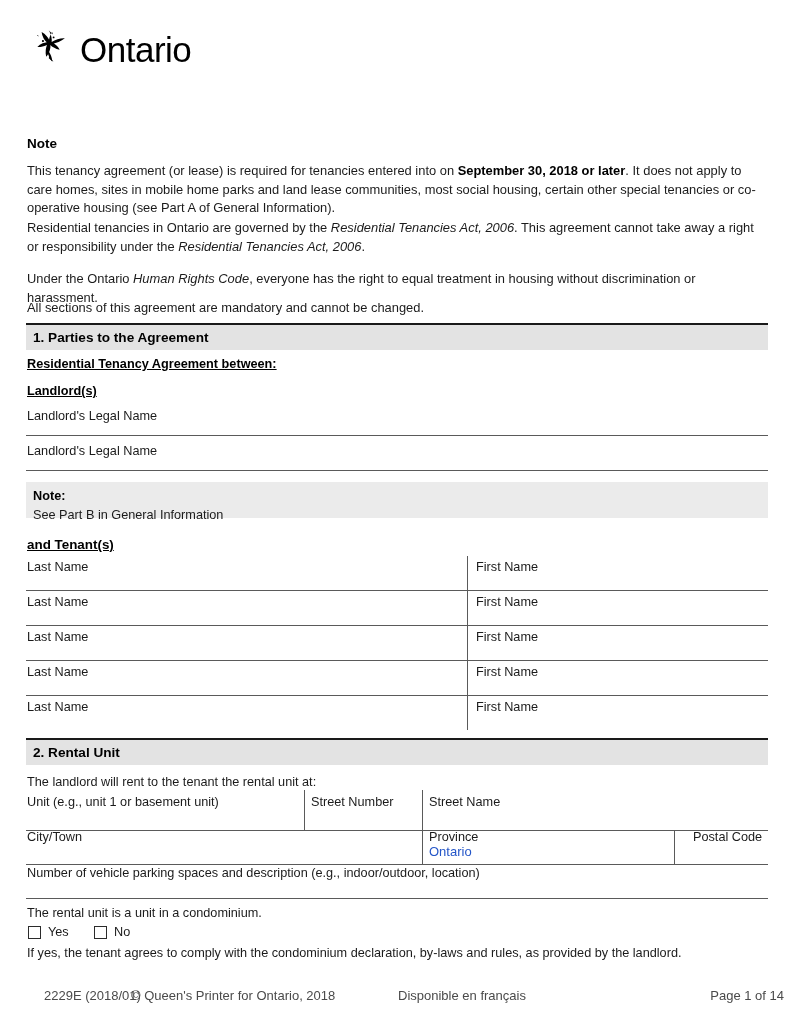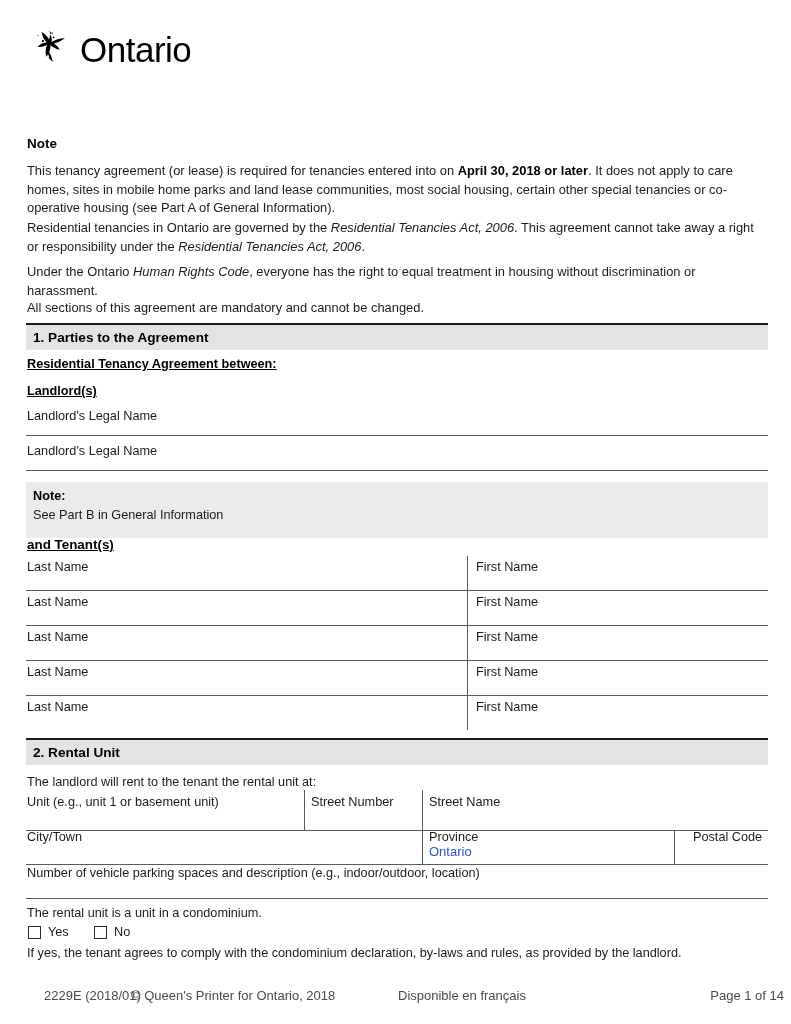--- a/index.html
+++ b/index.html
@@ -75,21 +75,21 @@
     position: absolute;
     left: 1px;
     width: 740px;
     font-size: 12.9px;
     line-height: 1.44;
     color: #1b1b1b;
     text-align: left;
   }
   .p1 { top: 162px; width: 737px; }
   .p2 { top: 219px; width: 737px; }
-  .p3 { top: 263px; width: 710px; }
+  .p3 { top: 270px; width: 710px; }
   .p4 { top: 299px; }
   .para b { font-weight: bold; color: #000; }
   .para i { font-style: italic; }
 
   
   .sect {
     position: absolute;
     left: 0;
     width: 742px;
     height: 27px;
@@ -128,21 +128,21 @@
     width: 0;
     border-left: 1px solid #5a5a5a;
   }
 
   
   .notebox {
     position: absolute;
     left: 0;
     top: 482px;
     width: 742px;
-    height: 56px;
+    height: 36px;
     background: #ebebeb;
   }
   .notebox .nb1 {
     position: absolute; left: 7px; top: 7px;
     font-size: 12.7px; font-weight: bold; color: #000;
   }
   .notebox .nb2 {
     position: absolute; left: 7px; top: 26px;
     font-size: 12.7px; color: #1b1b1b;
   }
@@ -197,21 +197,21 @@
             <path d="M33 39.5c1.4 2.6 3.2 5 5.3 7.1-2.6-1.1-4.9-2.8-6.8-4.9 .5-.7 1-1.4 1.5-2.2z"></path>
           </g>
         </svg>
         <div class="wordmark">Ontario</div>
       </div>
     </div>
 
     <div class="note-head">Note</div>
 
     <div class="para p1">
-      <span>This tenancy agreement (or lease) is required for tenancies entered into on </span><b>April 30, 2018 or later</b><span>. It does not apply to care homes, sites in mobile home parks and land lease communities, most social housing, certain other special tenancies or co-operative housing (see Part A of General Information).</span>
+      <span>This tenancy agreement (or lease) is required for tenancies entered into on </span><b>September 30, 2018 or later</b><span>. It does not apply to care homes, sites in mobile home parks and land lease communities, most social housing, certain other special tenancies or co-operative housing (see Part A of General Information).</span>
     </div>
 
     <div class="para p2">
       <span>Residential tenancies in Ontario are governed by the </span><i>Residential Tenancies Act, 2006</i><span>. This agreement cannot take away a right or responsibility under the </span><i>Residential Tenancies Act, 2006</i><span>.</span>
     </div>
 
     <div class="para p3">
       <span>Under the Ontario </span><i>Human Rights Code</i><span>, everyone has the right to equal treatment in housing without discrimination or harassment.</span>
     </div>
 

